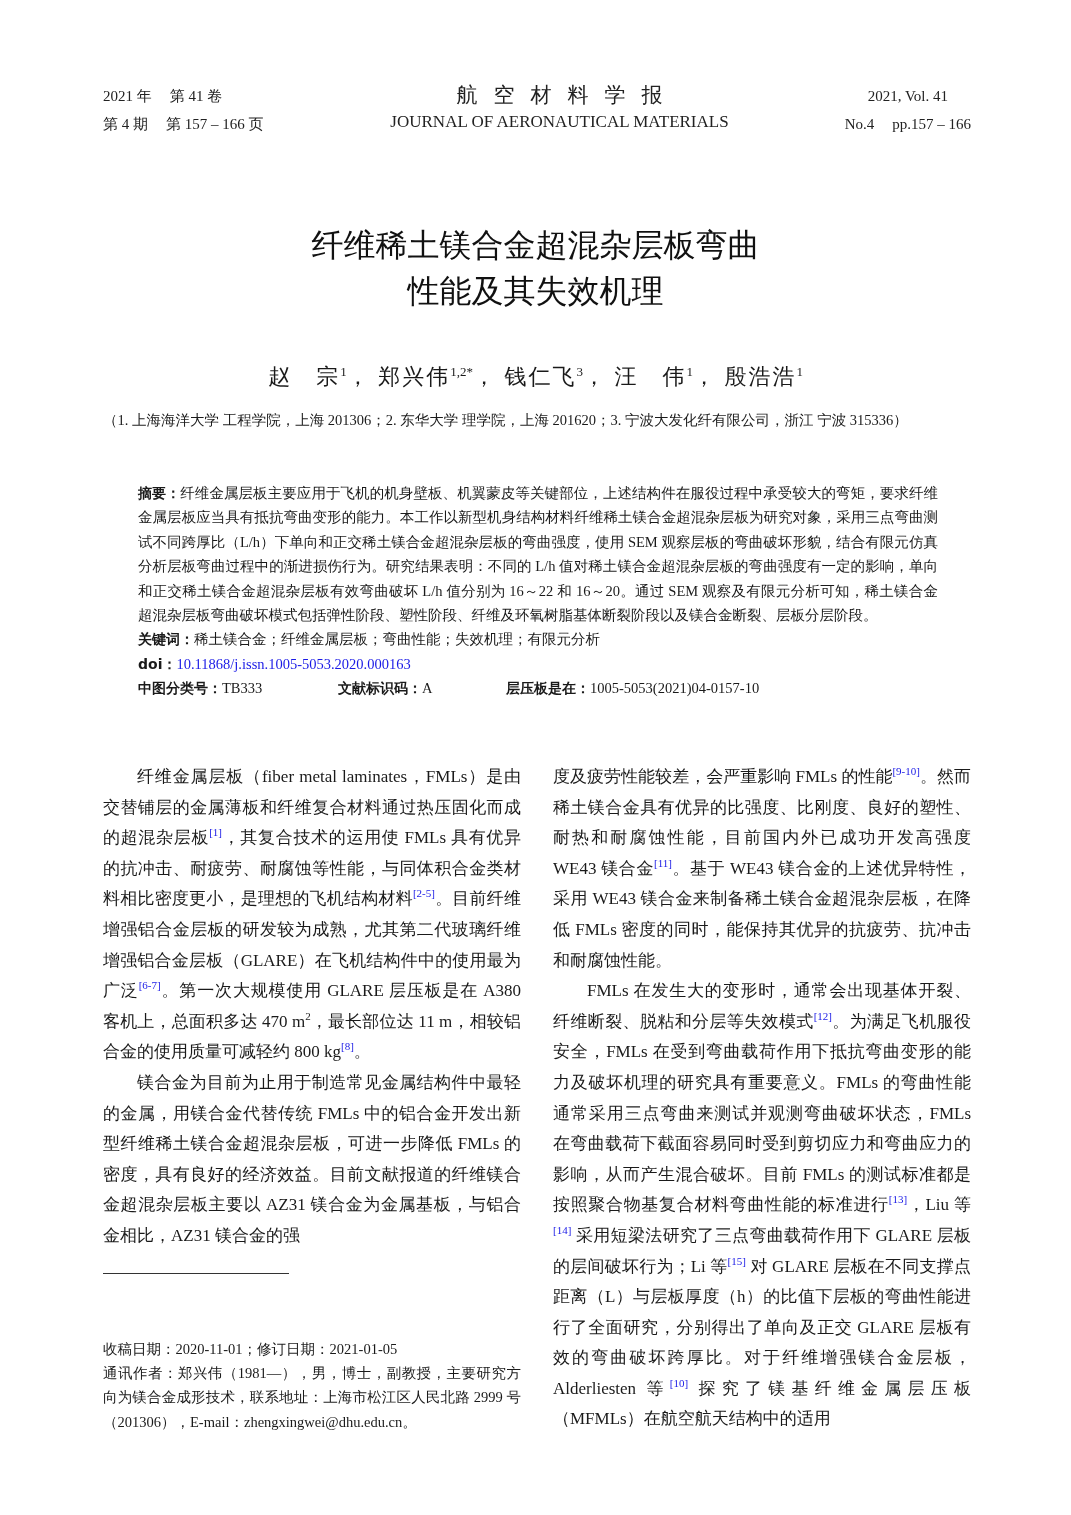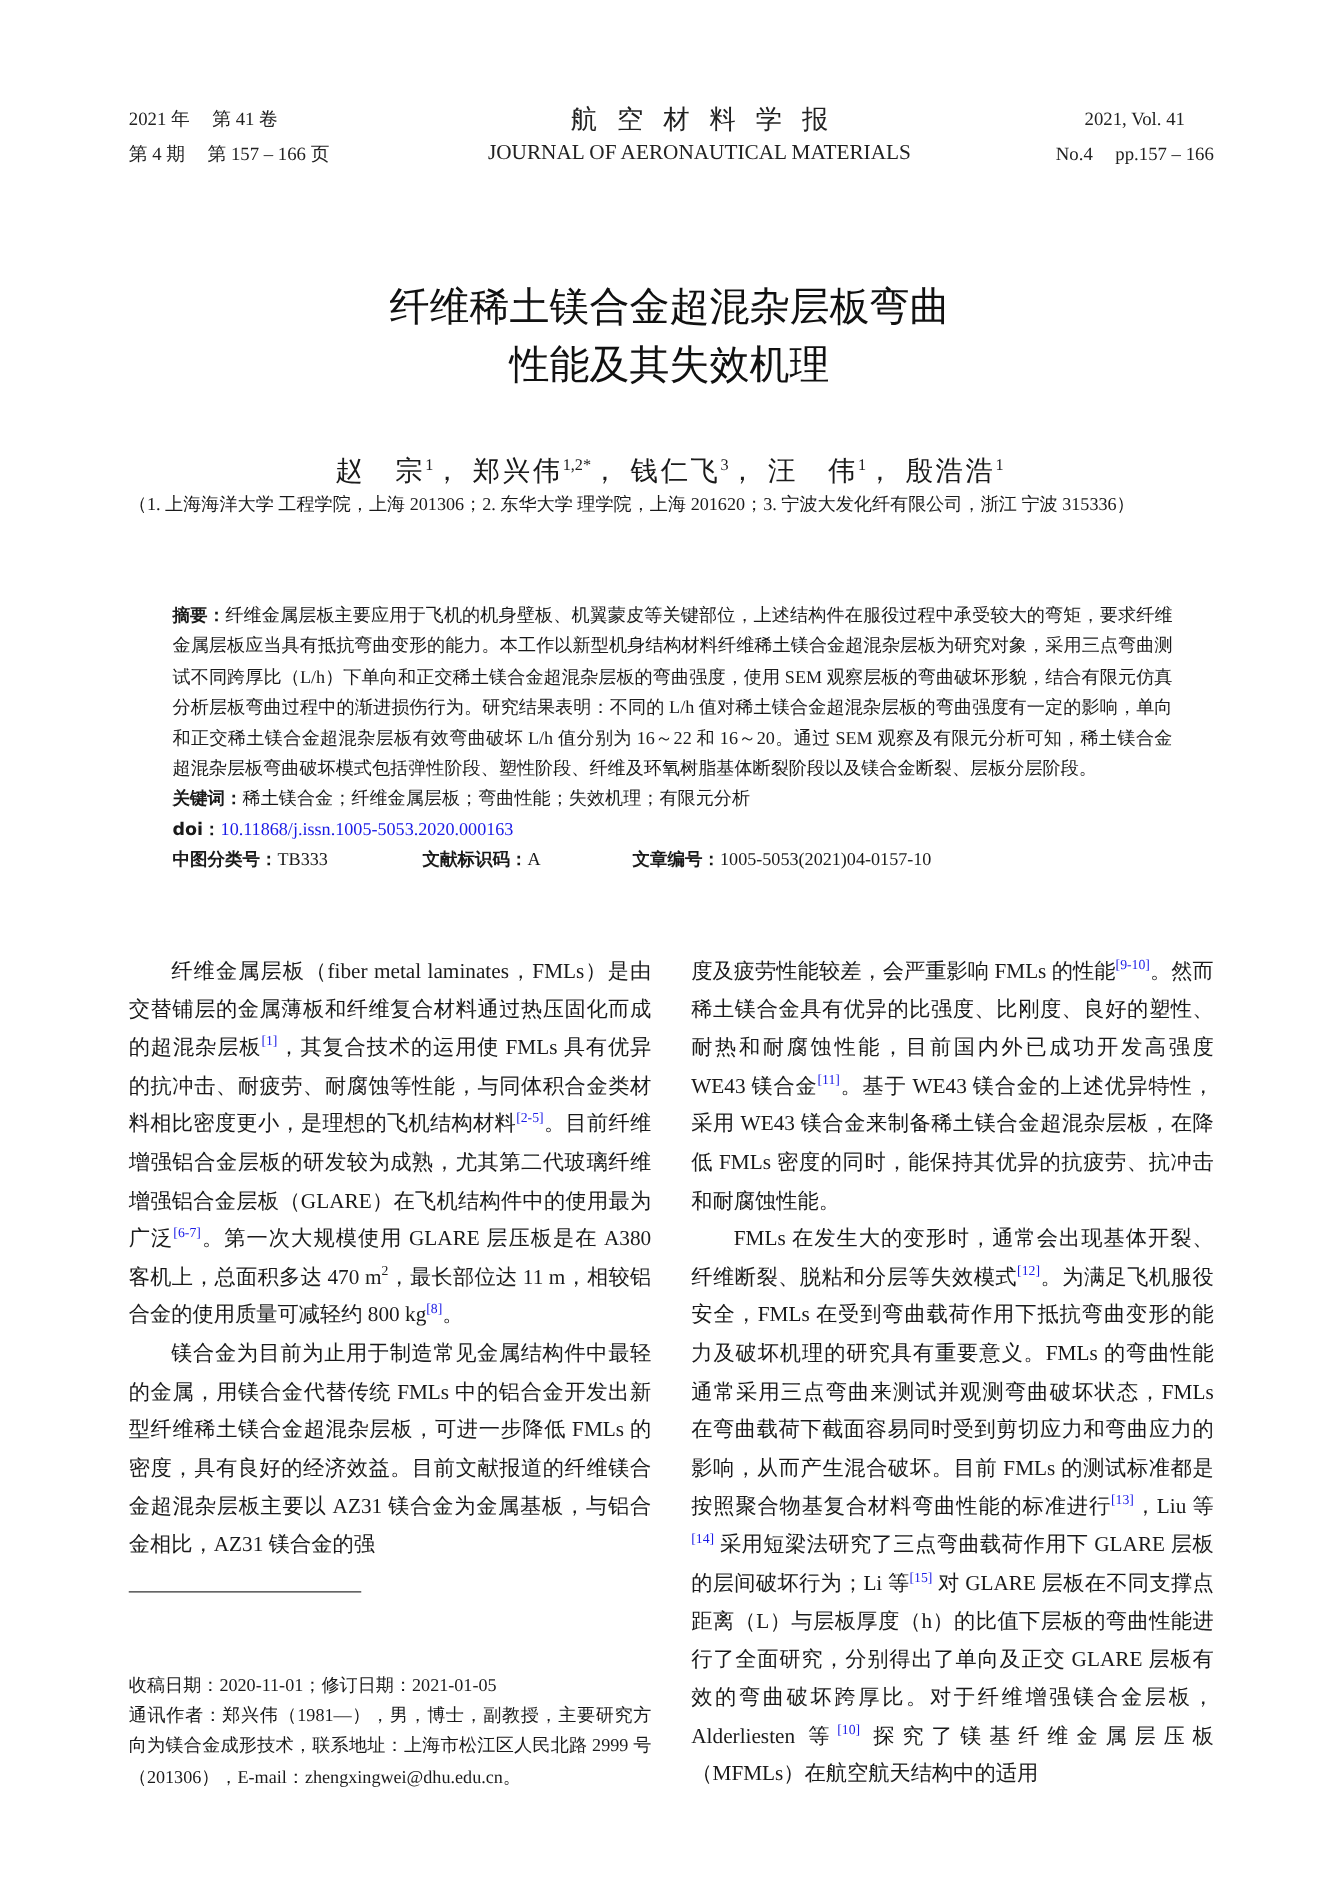--- a/index.html
+++ b/index.html
@@ -15,21 +15,21 @@
   .hdr-row { height: 28px; white-space: pre; }
   .jn-cn { font-size: 21px; letter-spacing: 16px; padding-left: 16px; line-height: 26px; }
   .jn-en { font-size: 17px; line-height: 24px; margin-top: 2px; }
   .gap { display: inline-block; width: 18px; }
 
   .title { position: absolute; left: 0; width: 1071px; top: 222px; text-align: center;
     font-family: "DejaVu Sans", "Liberation Sans", sans-serif; font-size: 32px; line-height: 46px; color: #111; }
 
   .authors { position: absolute; left: 0; width: 1071px; top: 362px; text-align: center; font-size: 22px; letter-spacing: 2px; }
   .authors sup { font-size: 13px; letter-spacing: 0; }
-  .affil { position: absolute; left: 103px; width: 868px; top: 392px; font-size: 14.5px; line-height: 24px; text-align: justify; }
+  .affil { position: absolute; left: 103px; width: 868px; top: 408px; font-size: 14.5px; line-height: 24px; text-align: justify; }
 
   .abstract { position: absolute; left: 138px; width: 800px; top: 481px; font-size: 14.5px; line-height: 24.4px; text-align: justify; }
   .abstract p { margin: 0; }
   .lbl { font-weight: bold; font-family: "DejaVu Sans", sans-serif; font-size: 14px; }
   .doi-link { color: #1a1ae6; text-decoration: none; }
   .meta-row { display: flex; }
   .meta-row > div { white-space: nowrap; }
 
   .col { position: absolute; width: 418px; font-size: 17px; line-height: 30.6px; text-align: justify; }
   .col-left { left: 103px; top: 762px; }
@@ -74,21 +74,21 @@
 
 <div class="affil">（1. 上海海洋大学 工程学院，上海 201306；2. 东华大学 理学院，上海 201620；3. 宁波大发化纤有限公司，浙江 宁波 315336）</div>
 
 <div class="abstract">
   <p><span class="lbl">摘要：</span><span>纤维金属层板主要应用于飞机的机身壁板、机翼蒙皮等关键部位，上述结构件在服役过程中承受较大的弯矩，要求纤维金属层板应当具有抵抗弯曲变形的能力。本工作以新型机身结构材料纤维稀土镁合金超混杂层板为研究对象，采用三点弯曲测试不同跨厚比（L/h）下单向和正交稀土镁合金超混杂层板的弯曲强度，使用 SEM 观察层板的弯曲破坏形貌，结合有限元仿真分析层板弯曲过程中的渐进损伤行为。研究结果表明：不同的 L/h 值对稀土镁合金超混杂层板的弯曲强度有一定的影响，单向和正交稀土镁合金超混杂层板有效弯曲破坏 L/h 值分别为 16～22 和 16～20。通过 SEM 观察及有限元分析可知，稀土镁合金超混杂层板弯曲破坏模式包括弹性阶段、塑性阶段、纤维及环氧树脂基体断裂阶段以及镁合金断裂、层板分层阶段。</span></p>
   <p><span class="lbl">关键词：</span><span>稀土镁合金；纤维金属层板；弯曲性能；失效机理；有限元分析</span></p>
   <p><span class="lbl">doi：</span><a class="doi-link" style="color: rgb(26, 26, 230);">10.11868/j.issn.1005-5053.2020.000163</a></p>
   <div class="meta-row">
     <div style="width:200px"><span class="lbl">中图分类号：</span><span>TB333</span></div>
     <div style="width:168px"><span class="lbl">文献标识码：</span><span>A</span></div>
-    <div><span class="lbl">文章编号：</span><span>1005-5053(2021)04-0157-10</span></div>
+    <div><span class="lbl">层压板是在：</span><span>1005-5053(2021)04-0157-10</span></div>
   </div>
 </div>
 
 <div class="col col-left">
   <p class="indent"><span>纤维金属层板（fiber metal laminates，FMLs）是由交替铺层的金属薄板和纤维复合材料通过热压固化而成的超混杂层板</span><a class="ref" style="color: rgb(26, 26, 230);">[1]</a><span>，其复合技术的运用使 FMLs 具有优异的抗冲击、耐疲劳、耐腐蚀等性能，与同体积合金类材料相比密度更小，是理想的飞机结构材料</span><a class="ref" style="color: rgb(26, 26, 230);">[2-5]</a><span>。目前纤维增强铝合金层板的研发较为成熟，尤其第二代玻璃纤维增强铝合金层板（GLARE）在飞机结构件中的使用最为广泛</span><a class="ref" style="color: rgb(26, 26, 230);">[6-7]</a><span>。第一次大规模使用 GLARE 层压板是在 A380 客机上，总面积多达 470 m</span><sup>2</sup><span>，最长部位达 11 m，相较铝合金的使用质量可减轻约 800 kg</span><a class="ref" style="color: rgb(26, 26, 230);">[8]</a><span>。</span></p>
   <p class="indent">镁合金为目前为止用于制造常见金属结构件中最轻的金属，用镁合金代替传统 FMLs 中的铝合金开发出新型纤维稀土镁合金超混杂层板，可进一步降低 FMLs 的密度，具有良好的经济效益。目前文献报道的纤维镁合金超混杂层板主要以 AZ31 镁合金为金属基板，与铝合金相比，AZ31 镁合金的强</p>
 </div>
 
 <div class="col col-right">
   <p><span>度及疲劳性能较差，会严重影响 FMLs 的性能</span><a class="ref" style="color: rgb(26, 26, 230);">[9-10]</a><span>。然而稀土镁合金具有优异的比强度、比刚度、良好的塑性、耐热和耐腐蚀性能，目前国内外已成功开发高强度 WE43 镁合金</span><a class="ref" style="color: rgb(26, 26, 230);">[11]</a><span>。基于 WE43 镁合金的上述优异特性，采用 WE43 镁合金来制备稀土镁合金超混杂层板，在降低 FMLs 密度的同时，能保持其优异的抗疲劳、抗冲击和耐腐蚀性能。</span></p>

